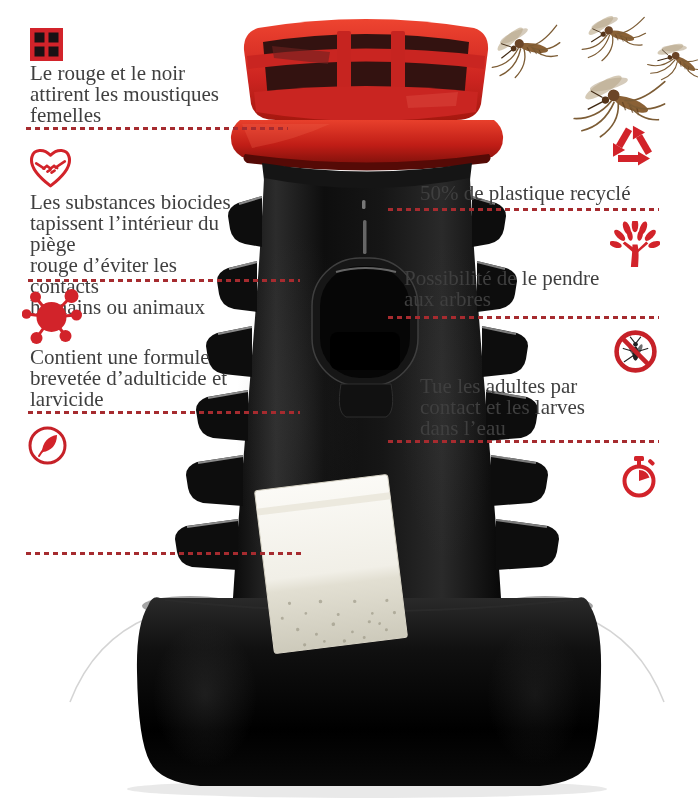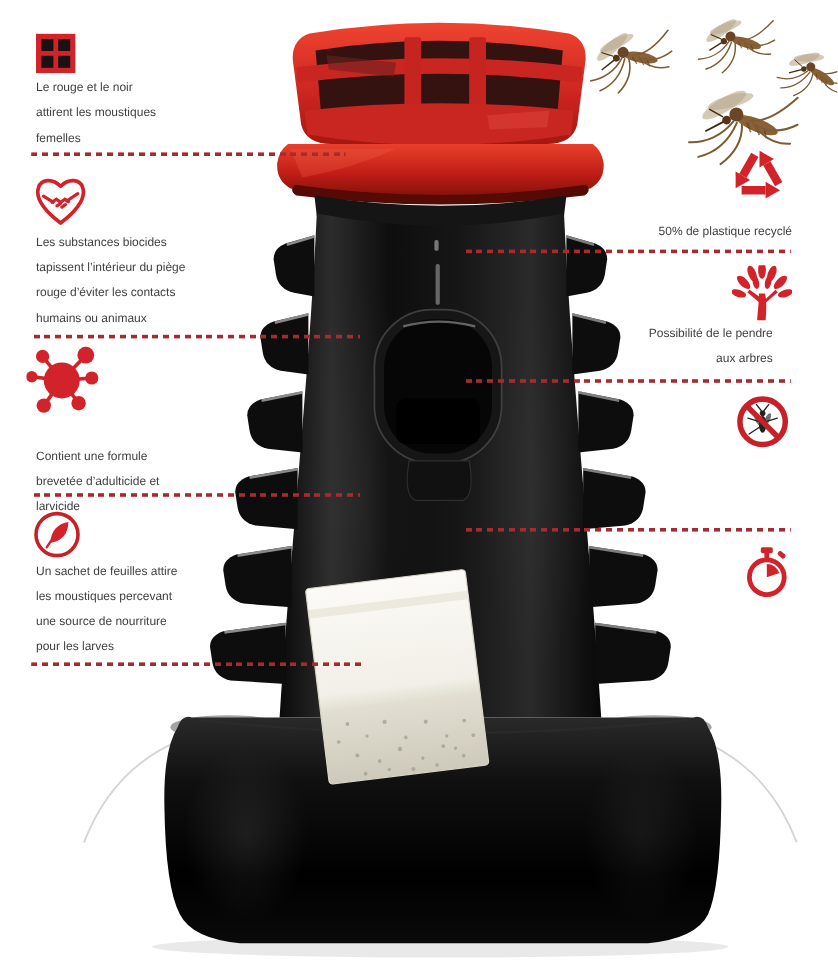--- a/index.html
+++ b/index.html
@@ -2,23 +2,23 @@
 <html><head>
 <meta charset="utf-8">
 <style>
   html,body{margin:0;padding:0;background:#fff;}
   .stage{position:relative;width:698px;height:800px;background:#ffffff;overflow:hidden;
          font-family:"Liberation Sans",sans-serif;}
   .art{position:absolute;left:0;top:0;width:698px;height:800px;}
   .dotline{position:absolute;height:3px;
            background-image:repeating-linear-gradient(90deg,#a62b2f 0,#a62b2f 5px,transparent 5px,transparent 9px);}
   .icon{position:absolute;}
-  .txt{position:absolute;margin:0;font-size:10px;line-height:21px;color:#3f3f3f;
-       white-space:pre-line;}
-  .txt.right{text-align:right;}
+  .txt{position:absolute;margin:0;font-size:21px;line-height:21px;color:#3f3f3f;
+       white-space:pre-line;font-family:Liberation Serif, serif;}
+  .txt.right{}
 </style>
 </head>
 <body>
 
 <div class="stage">
 
   <svg class="art" viewBox="0 0 698 800" aria-hidden="true">
     <defs>
       <linearGradient id="capGrad" x1="0" y1="0" x2="0" y2="1">
         <stop offset="0" stop-color="#ee4430"></stop>
@@ -235,35 +235,31 @@
       </g>
       <circle cx="29" cy="29" r="15" fill="#d2232a"></circle>
       <circle cx="49" cy="8" r="7" fill="#d2232a"></circle>
         <circle cx="13" cy="9" r="5.5" fill="#d2232a"></circle>
       <circle cx="4" cy="26" r="4.8" fill="#d2232a"></circle>
         <circle cx="54" cy="27" r="5.5" fill="#d2232a"></circle>
       <circle cx="14" cy="50" r="6" fill="#d2232a"></circle>
         <circle cx="43" cy="48" r="6" fill="#d2232a"></circle>
     </svg>
   </div>
-  <p class="txt" style="left:30px;top:347px;width:210px;margin-top:23px;">Contient une formule
+  <p class="txt" style="left:30px;top:347px;width:210px;">Contient une formule
 brevetée d’adulticide et
 larvicide</p>
 
   <div class="icon" style="left:27px;top:425px;">
     <svg width="41" height="41" viewBox="0 0 41 41">
       <circle cx="20.5" cy="20.5" r="17.5" fill="none" stroke="#c62128" stroke-width="3"></circle>
       <path d="M15,28 C15,17 22,11 30,10 C30,20 24,26 16,27 Z" fill="#d2232a"></path>
       <path d="M12,31 Q18,21 28,13" stroke="#d2232a" stroke-width="2" fill="none" stroke-linecap="round"></path>
     </svg>
   </div>
-  <p class="txt" style="left:30px;top:466px;width:220px;">Un sachet de feuilles attire
-les moustiques percevant
-une source de nourriture
-pour les larves</p>
 
   <div class="icon" style="left:606px;top:122px;">
     <svg width="52" height="50" viewBox="-26 -25 52 50">
       <g fill="#d2232a">
         <g>
           <path d="M-14,8 L6,8 L6,15 L-14,15 Z"></path>
           <path d="M6,4.5 L6,18.5 L18,11.5 Z"></path>
         </g>
         <g transform="rotate(120)">
           <path d="M-14,8 L6,8 L6,15 L-14,15 Z"></path>
@@ -312,20 +308,23 @@
           <path d="M21,23 L11,20"></path>
             <path d="M25,23 L35,20"></path>
           <path d="M22,14 L18,9"></path>
             <path d="M24,14 L28,9"></path>
         </g>
       </g>
       <circle cx="23" cy="23" r="18.5" fill="none" stroke="#c62128" stroke-width="4.5"></circle>
       <line x1="10" y1="10" x2="36" y2="36" stroke="#c62128" stroke-width="4.5"></line>
     </svg>
   </div>
+  <p class="txt right" style="right:38px;top:376px;width:240px;">Tue les adultes par
+contact et les larves
+dans l’eau</p>
 
   <div class="icon" style="left:620px;top:454px;">
     <svg width="38" height="46" viewBox="0 0 38 46">
       <rect x="14" y="2" width="10" height="5" rx="1.5" fill="#d2232a"></rect>
       <rect x="17" y="6" width="4" height="6" fill="#d2232a"></rect>
       <rect x="28" y="6" width="7" height="4" rx="1.5" fill="#d2232a" transform="rotate(42 31 8)"></rect>
       <circle cx="19" cy="27" r="14.5" fill="none" stroke="#d2232a" stroke-width="4"></circle>
       <path d="M19,27 L19,16 A11,11 0 0 1 29.5,23.5 Z" fill="#d2232a"></path>
     </svg>
   </div>

